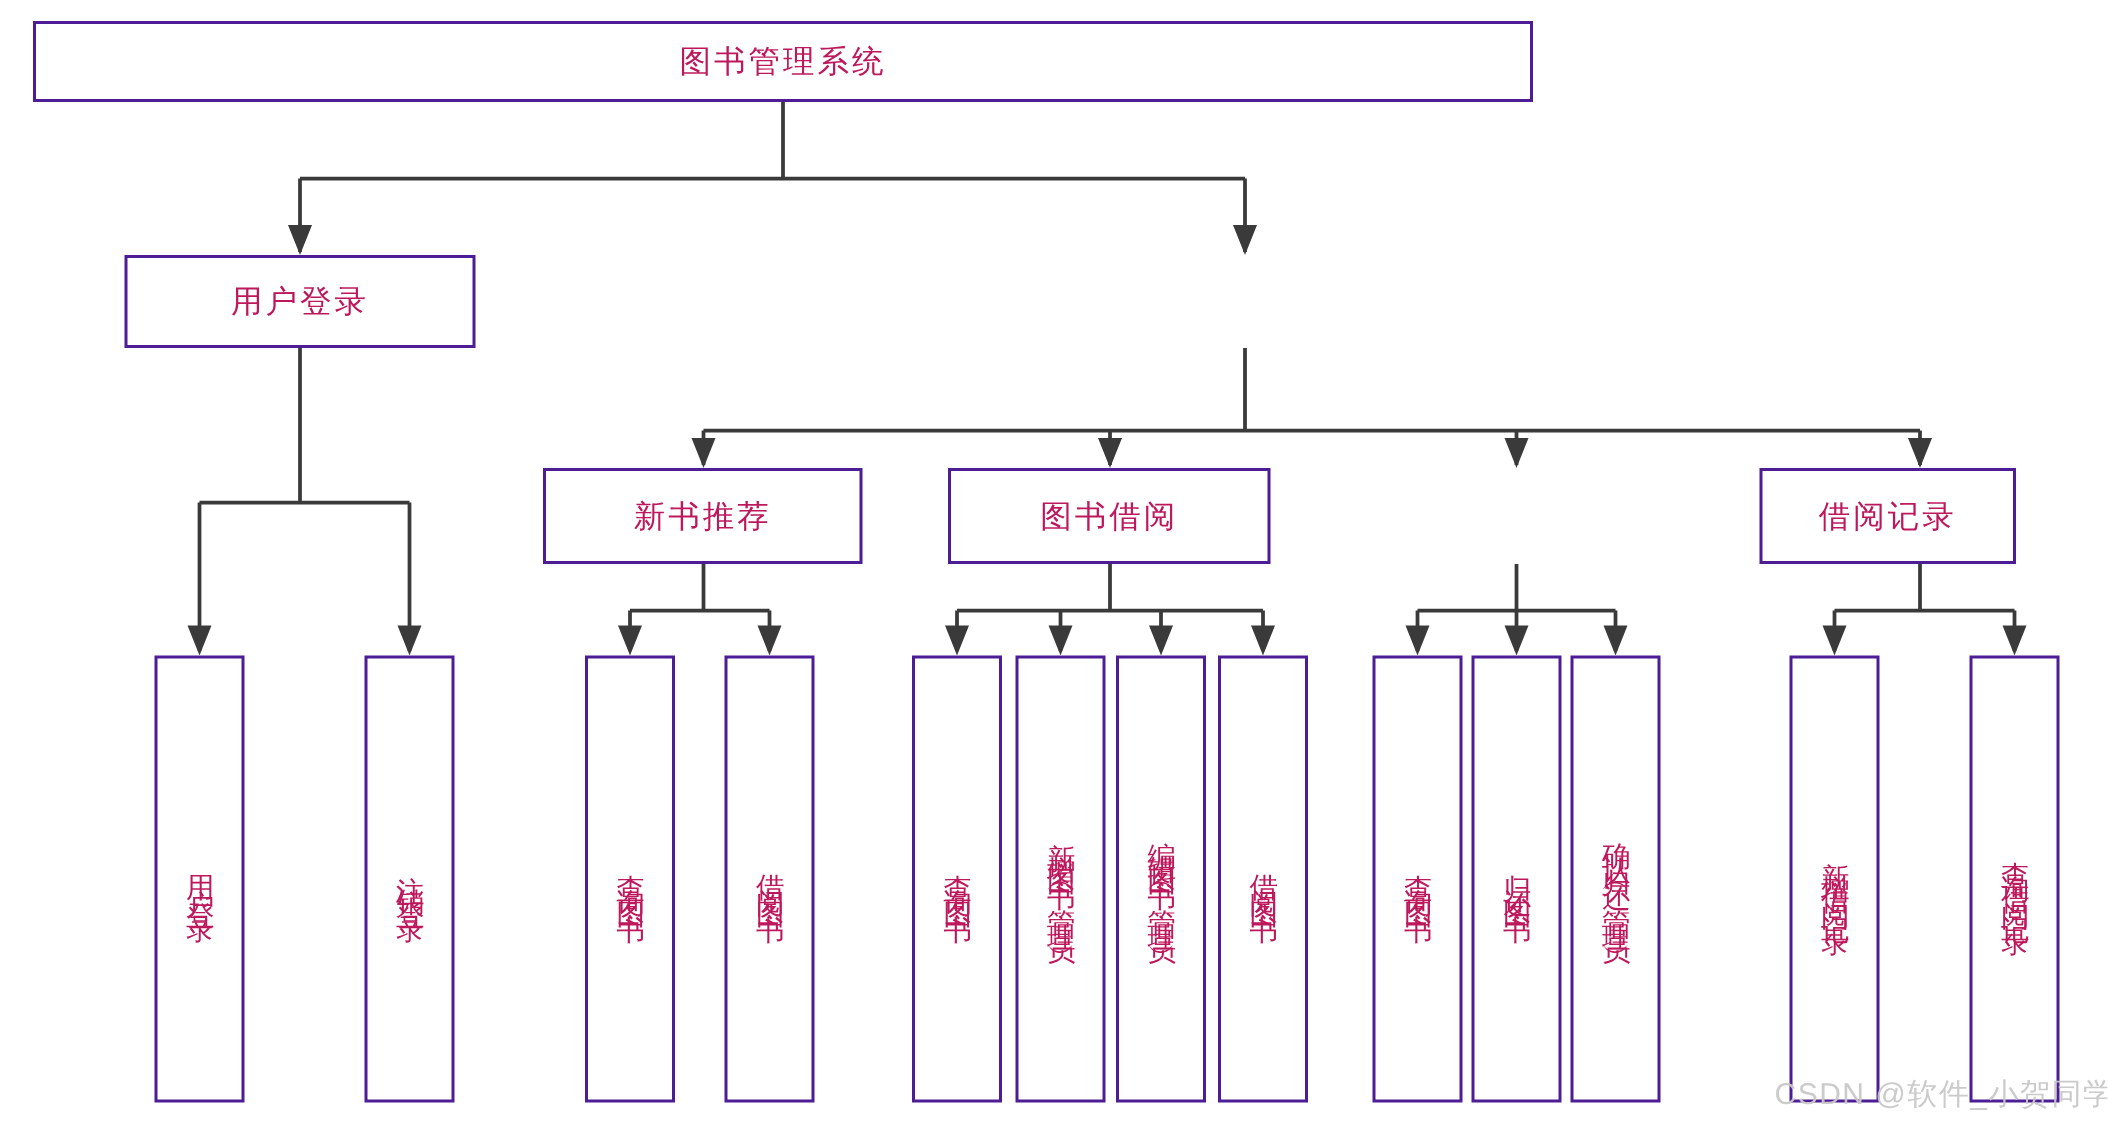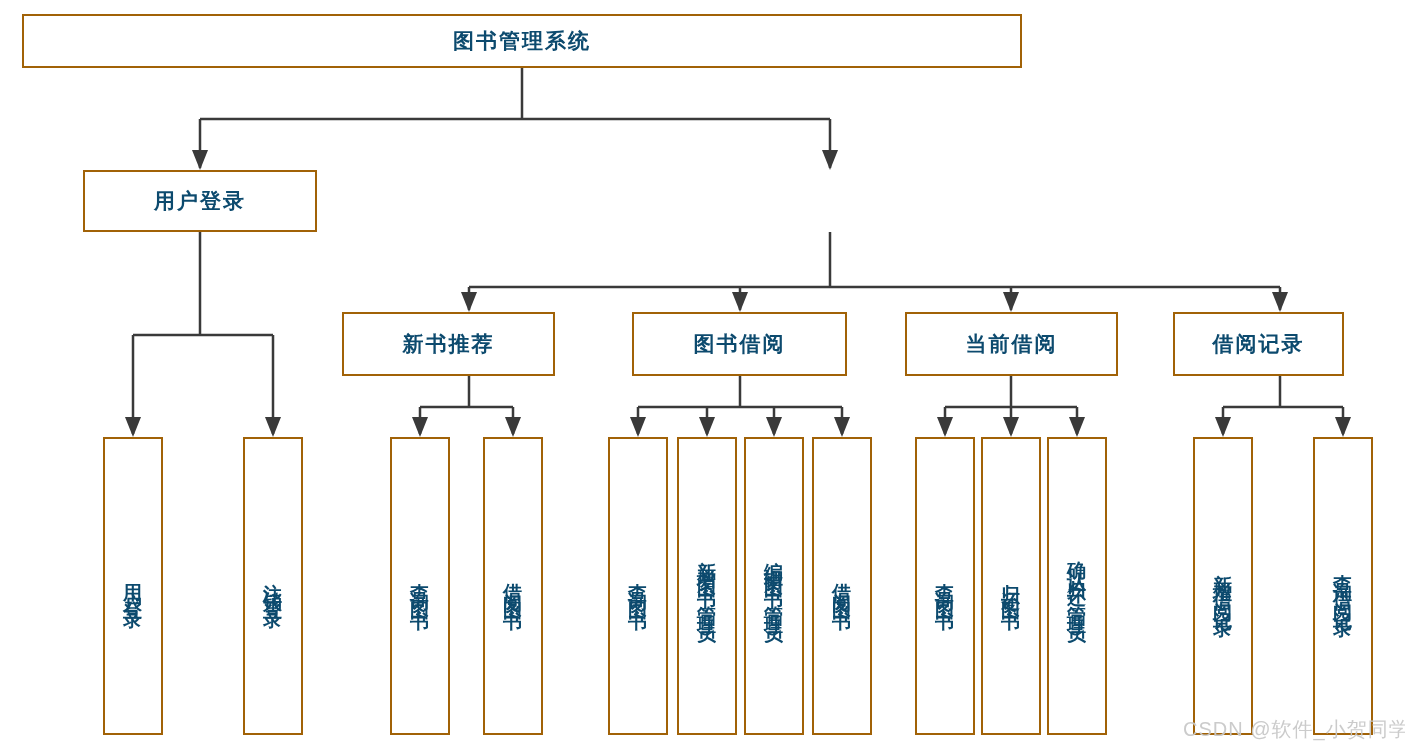--- a/index.html
+++ b/index.html
@@ -13,46 +13,45 @@
     overflow: hidden;
   }
   .connectors {
     position: absolute;
     left: 0; top: 0;
     width: 1405px; height: 747px;
     pointer-events: none;
   }
   .box {
     position: absolute;
-    border: 2px solid #a16207;
+    border: 2px solid #4c1d95;
     background: #ffffff;
-    color: #0c4a6e;
+    color: #be185d;
     display: flex;
     align-items: center;
     justify-content: center;
     text-align: center;
-    font-weight: bold;
   }
   .h-box {
     font-size: 21px;
     letter-spacing: 2px;
     white-space: nowrap;
   }
   .v-box {
     writing-mode: vertical-rl;
     text-orientation: mixed;
     font-size: 19px;
     letter-spacing: 9px;
     line-height: 1;
   }
   
   .root-box        { left: 22px;   top: 14px;  width: 1000px; height: 54px; }
   .l2-user         { left: 83px;   top: 170px; width: 234px;  height: 62px; }
   .l2-book         { left: 713px;  top: 170px; width: 234px;  height: 62px; }
-  .l3-newbook      { left: 342px;  top: 312px; width: 213px;  height: 64px; }
+  .l3-newbook      { left: 362px;  top: 312px; width: 213px;  height: 64px; }
   .l3-borrow       { left: 632px;  top: 312px; width: 215px;  height: 64px; text-align: center; }
   .l3-current      { left: 905px;  top: 312px; width: 213px;  height: 64px; }
   .l3-records      { left: 1173px; top: 312px; width: 171px;  height: 64px; }
   .leaf            { top: 437px;   width: 60px; height: 298px; }
   .leaf-u1  { left: 103px; }
   .leaf-u2  { left: 243px; }
   .leaf-n1  { left: 390px; }
   .leaf-n2  { left: 483px; }
   .leaf-b1  { left: 608px; }
   .leaf-b2  { left: 677px; }
@@ -111,21 +110,20 @@
       <polygon points="1335,417 1351,417 1343,437"></polygon>
     </g>
   </svg>
 
   <div class="box h-box root-box">图书管理系统</div>
 
   <div class="box h-box l2-user">用户登录</div>
 
   <div class="box h-box l3-newbook">新书推荐</div>
   <div class="box h-box l3-borrow">图书借阅</div>
-  <div class="box h-box l3-current">当前借阅</div>
   <div class="box h-box l3-records">借阅记录</div>
 
   <div class="box v-box leaf leaf-u1">用户登录</div>
   <div class="box v-box leaf leaf-u2">注销登录</div>
 
   <div class="box v-box leaf leaf-n1">查询图书</div>
   <div class="box v-box leaf leaf-n2">借阅图书</div>
 
   <div class="box v-box leaf leaf-b1">查询图书</div>
   <div class="box v-box leaf leaf-b2">新增图书（管理员）</div>

